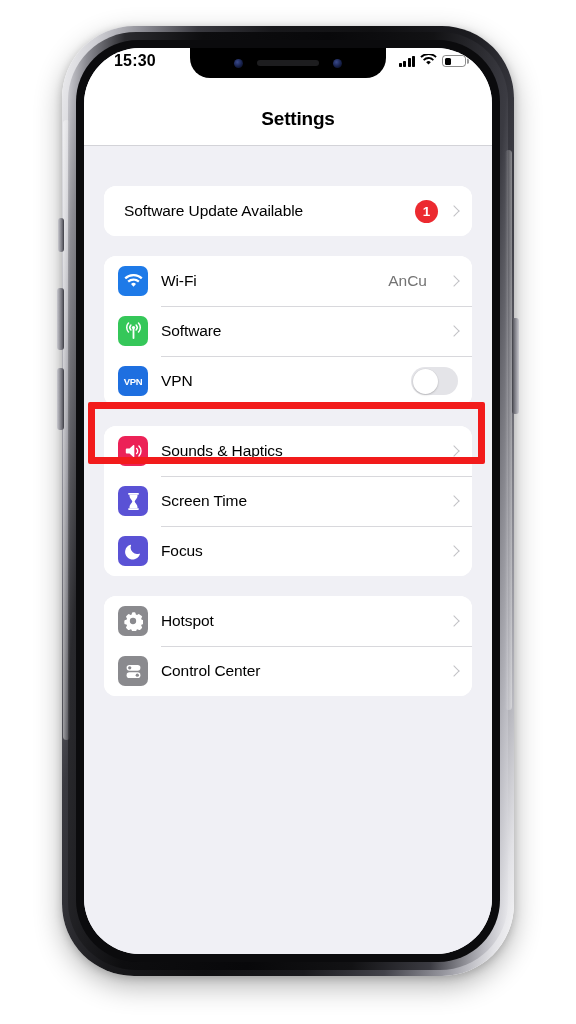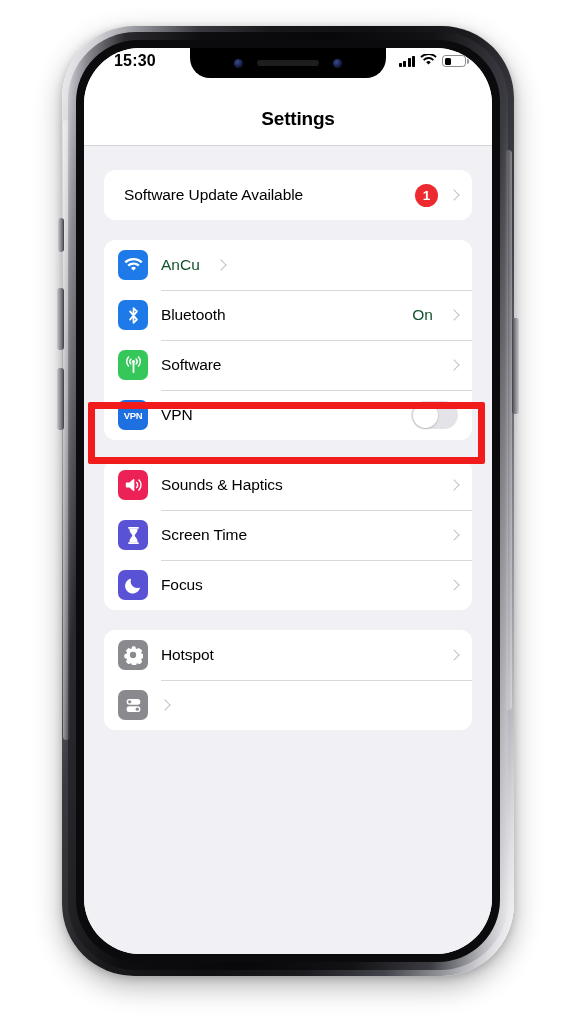--- a/index.html
+++ b/index.html
@@ -198,21 +198,21 @@
     font-weight: bold;
     color: #000;
     letter-spacing: -.2px;
   }
 
   
   .content {
     position: absolute;
     top: 98px; left: 0; right: 0; bottom: 0;
     background: #f0f0f5;
-    padding: 0 20px;
+    padding: 16px 20px;
     overflow: hidden;
   }
 
   .group {
     background: #ffffff;
     border-radius: 12px;
     margin-top: 20px;
     overflow: hidden;
   }
   .group.first { margin-top: 24px; }
@@ -249,22 +249,22 @@
   .row-label {
     flex: 1 1 auto;
     font-size: 15.5px;
     color: #000;
     letter-spacing: -.1px;
     white-space: nowrap;
   }
 
   .row-value {
     font-size: 15.5px;
-    color: #14532d;
-    margin-right: 17px;
+    color: #737373;
+    margin-right: 23px;
     white-space: nowrap;
   }
 
   .chevron {
     flex: 0 0 auto;
     width: 8px; height: 13px;
     position: relative;
   }
   .chevron::before {
     content: "";
@@ -383,34 +383,25 @@
 
 
         <div class="row">
           <span class="row-icon" style="background:#1e7ae8">
             <svg width="19" height="15" viewBox="0 0 20 15" fill="#fff">
               <path d="M10 12.9 7.4 10a3.8 3.8 0 0 1 5.2 0z"></path>
               <path d="M10 6.6c1.8 0 3.5.7 4.8 1.9l1.6-1.7A9.3 9.3 0 0 0 10 4.3a9.3 9.3 0 0 0-6.4 2.5l1.6 1.7A7 7 0 0 1 10 6.6z"></path>
               <path d="M10 1.9c3 0 5.8 1.2 7.9 3.1l1.6-1.7A13.8 13.8 0 0 0 10-.4 13.8 13.8 0 0 0 .5 3.3l1.6 1.7A11.5 11.5 0 0 1 10 1.9z"></path>
             </svg>
           </span>
+          <span class="row-label">Wi-Fi</span>
           <span class="row-value">AnCu</span>
           <span class="chevron"></span>
         </div>
 
-        <div class="row">
-          <span class="row-icon" style="background:#1e7ae8">
-            <svg width="13" height="19" viewBox="0 0 14 22" fill="none" stroke="#fff" stroke-width="2" stroke-linejoin="round" stroke-linecap="round">
-              <path d="M3 6.2 11 15.8 7 19.5V2.5l4 3.7L3 15.8"></path>
-            </svg>
-          </span>
-          <span class="row-label">Bluetooth</span>
-          <span class="row-value">On</span>
-          <span class="chevron"></span>
-        </div>
 
         <div class="row">
           <span class="row-icon" style="background:#35c759">
             <svg width="21" height="19" viewBox="0 0 24 22" fill="none" stroke="#fff" stroke-width="1.7" stroke-linecap="round">
               <circle cx="12" cy="6.4" r="1.9" fill="#fff" stroke="none"></circle>
               <path d="M12 8.6V18.6" stroke-width="2.1"></path>
               <path d="M9 3.6a4 4 0 0 0 0 5.6M15 3.6a4 4 0 0 1 0 5.6"></path>
               <path d="M6.2 1.2a7.6 7.6 0 0 0 0 10.4M17.8 1.2a7.6 7.6 0 0 1 0 10.4"></path>
             </svg>
           </span>
@@ -481,20 +472,21 @@
 
         <div class="row">
           <span class="row-icon" style="background:#8a8a8e">
             <svg width="19" height="19" viewBox="0 0 22 22" fill="none">
               <rect x="3" y="3.4" width="16" height="6.6" rx="3.3" fill="#fff"></rect>
               <circle cx="6.6" cy="6.7" r="1.9" fill="#8a8a8e"></circle>
               <rect x="3" y="12" width="16" height="6.6" rx="3.3" fill="#fff"></rect>
               <circle cx="15.4" cy="15.3" r="1.9" fill="#8a8a8e"></circle>
             </svg>
           </span>
+          <span class="row-label">Control Center</span>
           <span class="chevron"></span>
         </div>
 
       </div>
 
     </div>
   </div>
 
   <div class="annotation-box"></div>
 

